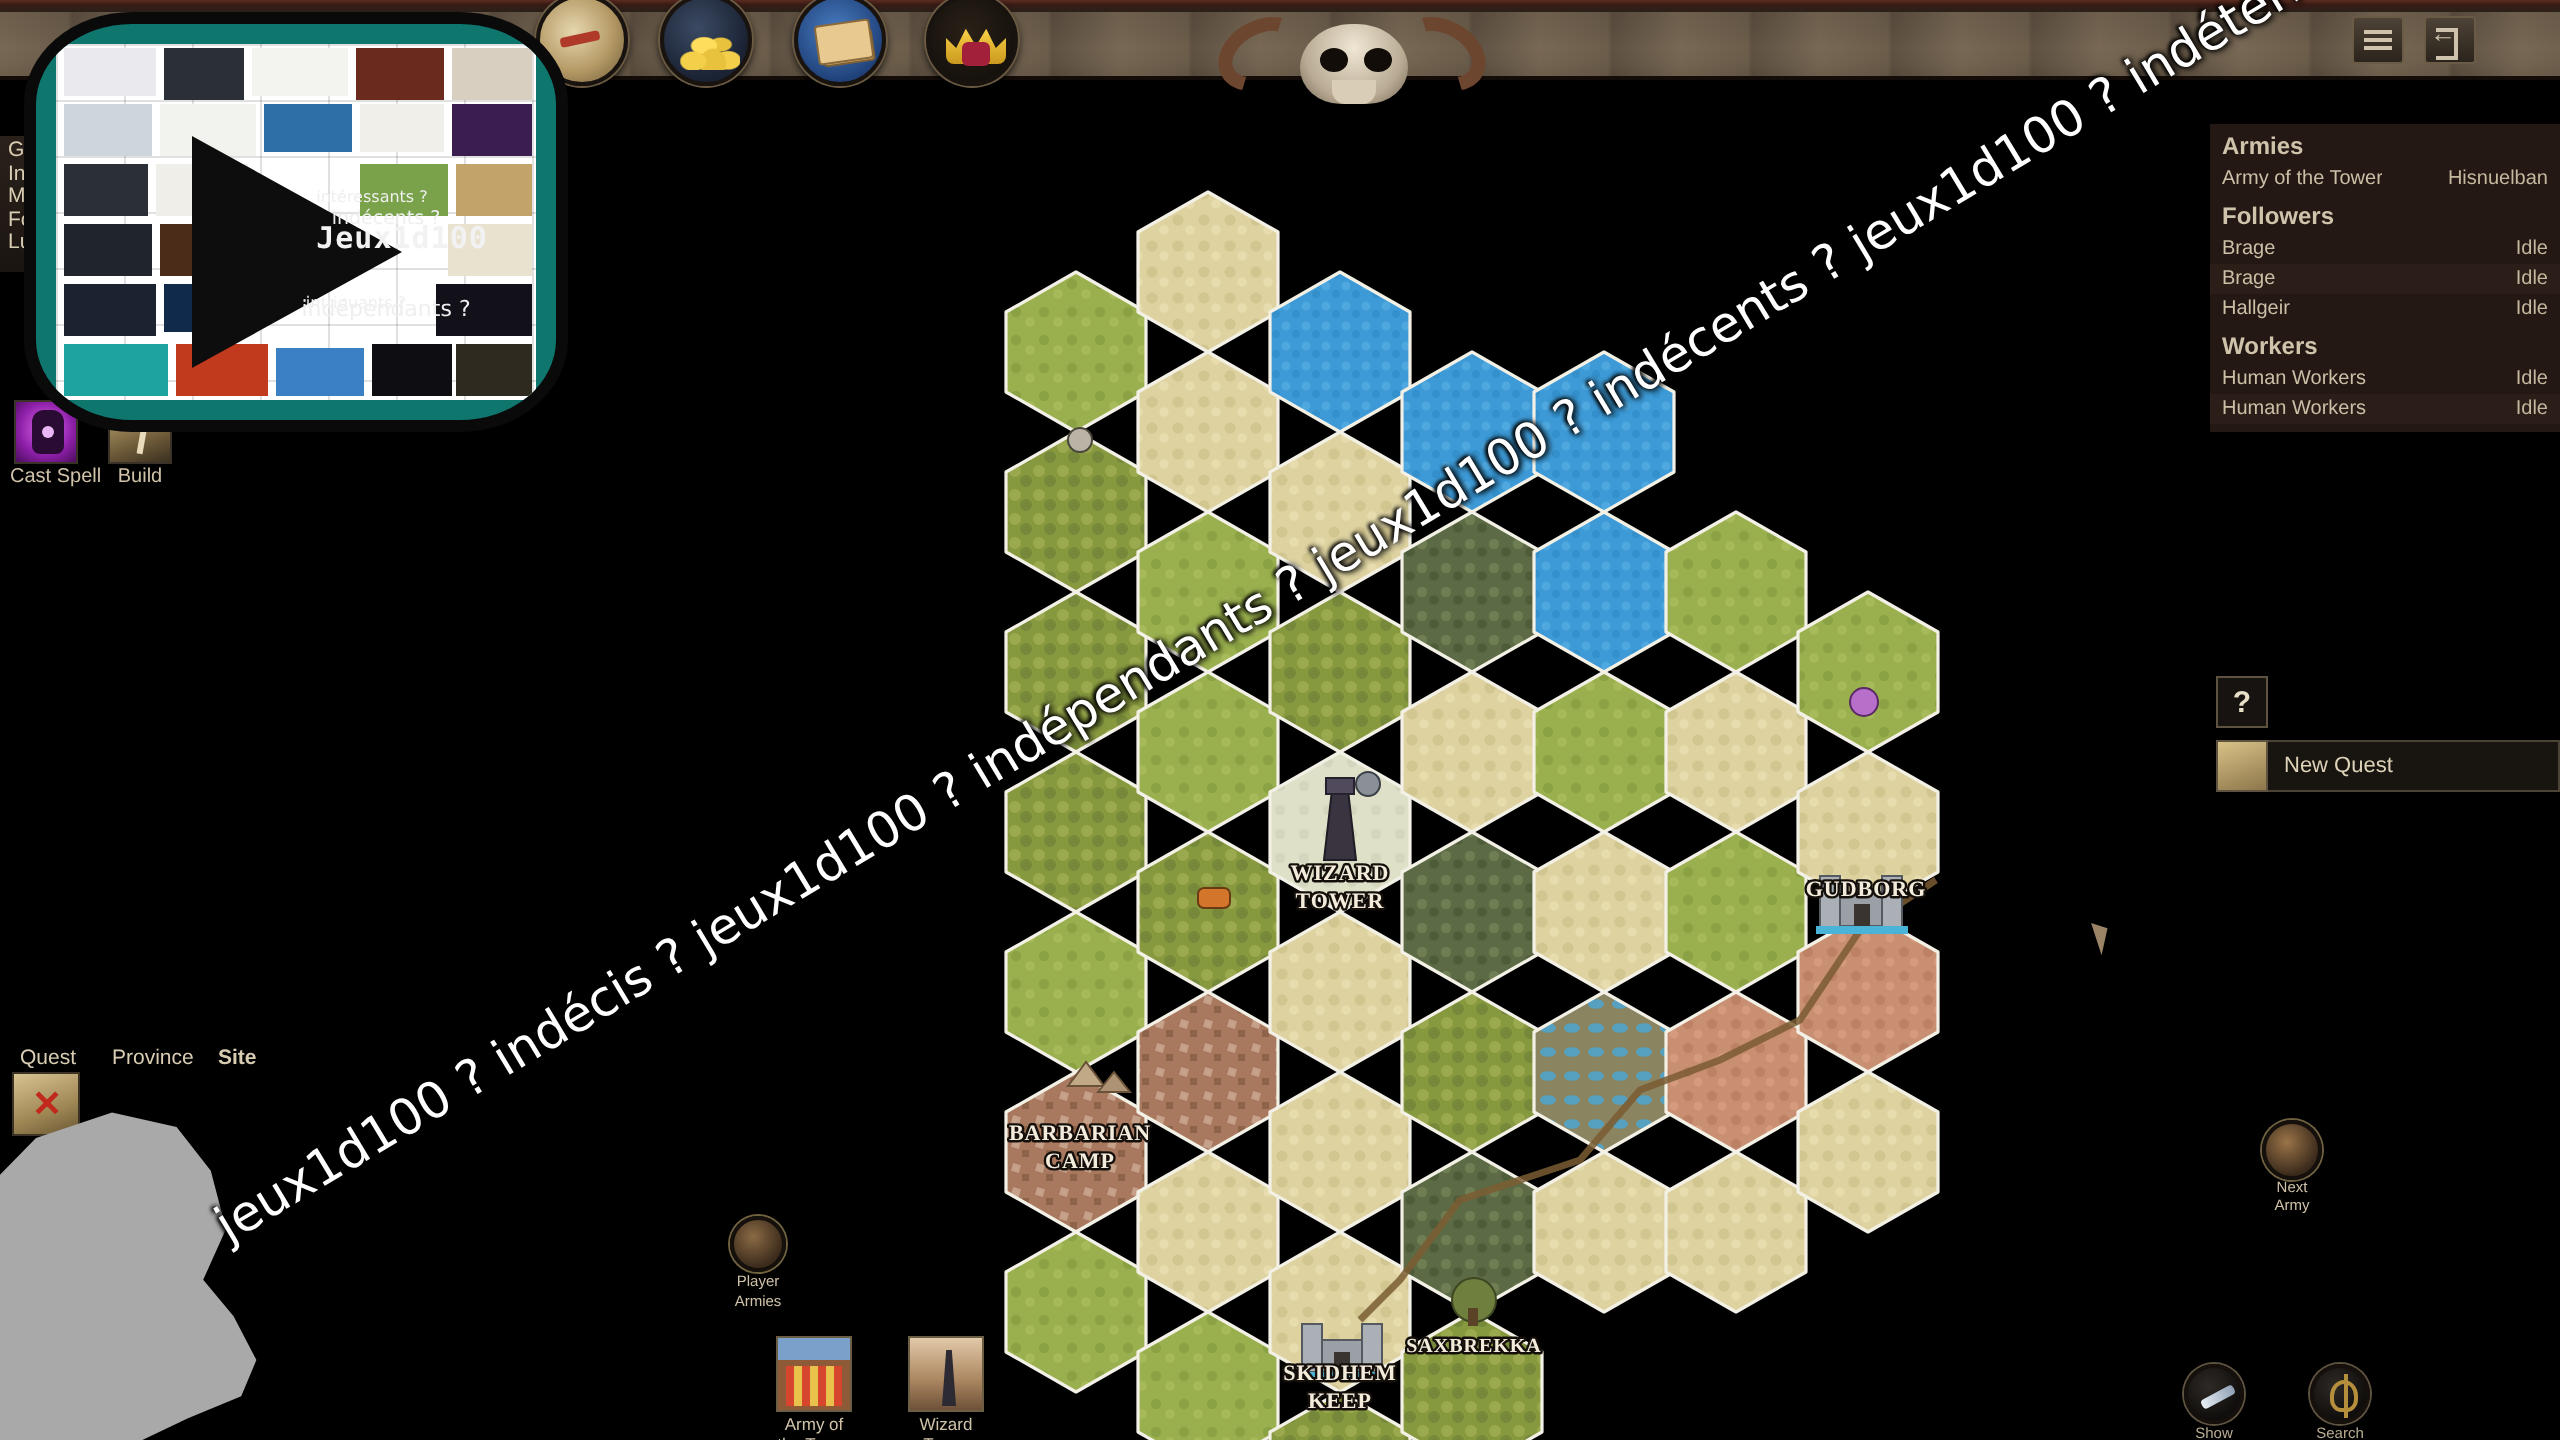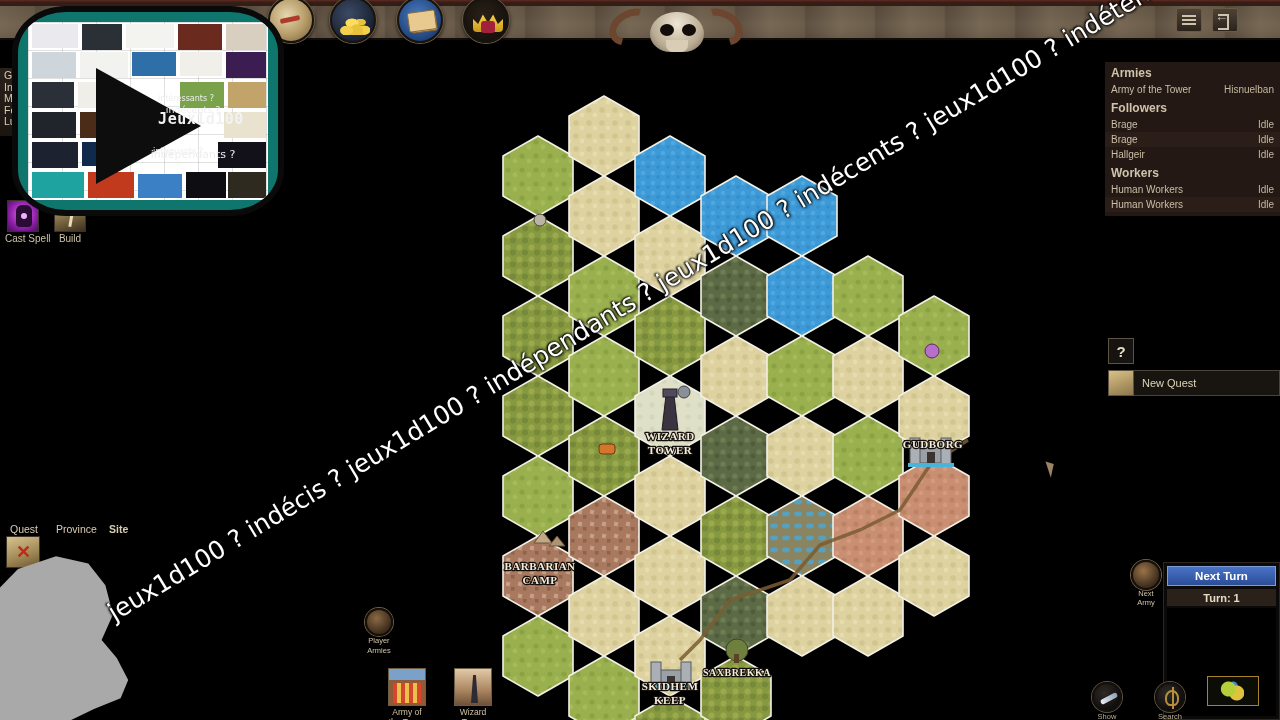--- a/index.html
+++ b/index.html
@@ -528,27 +528,20 @@
       <div class="alert-lbl">New Quest</div>
     </div>
   </div>
 
   <div class="next-army">
     <div class="na-circ"></div>
     <div class="na-cap">Next</div>
     <div class="na-cap">Army</div>
   </div>
 
-  <div class="turn-panel">
-    <div class="next-turn-btn">Next Turn</div>
-    <div class="turn-label">Turn: 1</div>
-    <div class="minimap-box">
-      <div class="minimap-thumb"></div>
-    </div>
-  </div>
 
   <div class="br-btn" style="left:1089px; top:682px">
     <div class="br-circ">
         <div class="telescope"></div>
       </div>
     <div class="br-cap">Show Filters</div>
   </div>
   <div class="br-btn" style="left:1152px; top:682px">
     <div class="br-circ">
         <div class="compass"></div>

